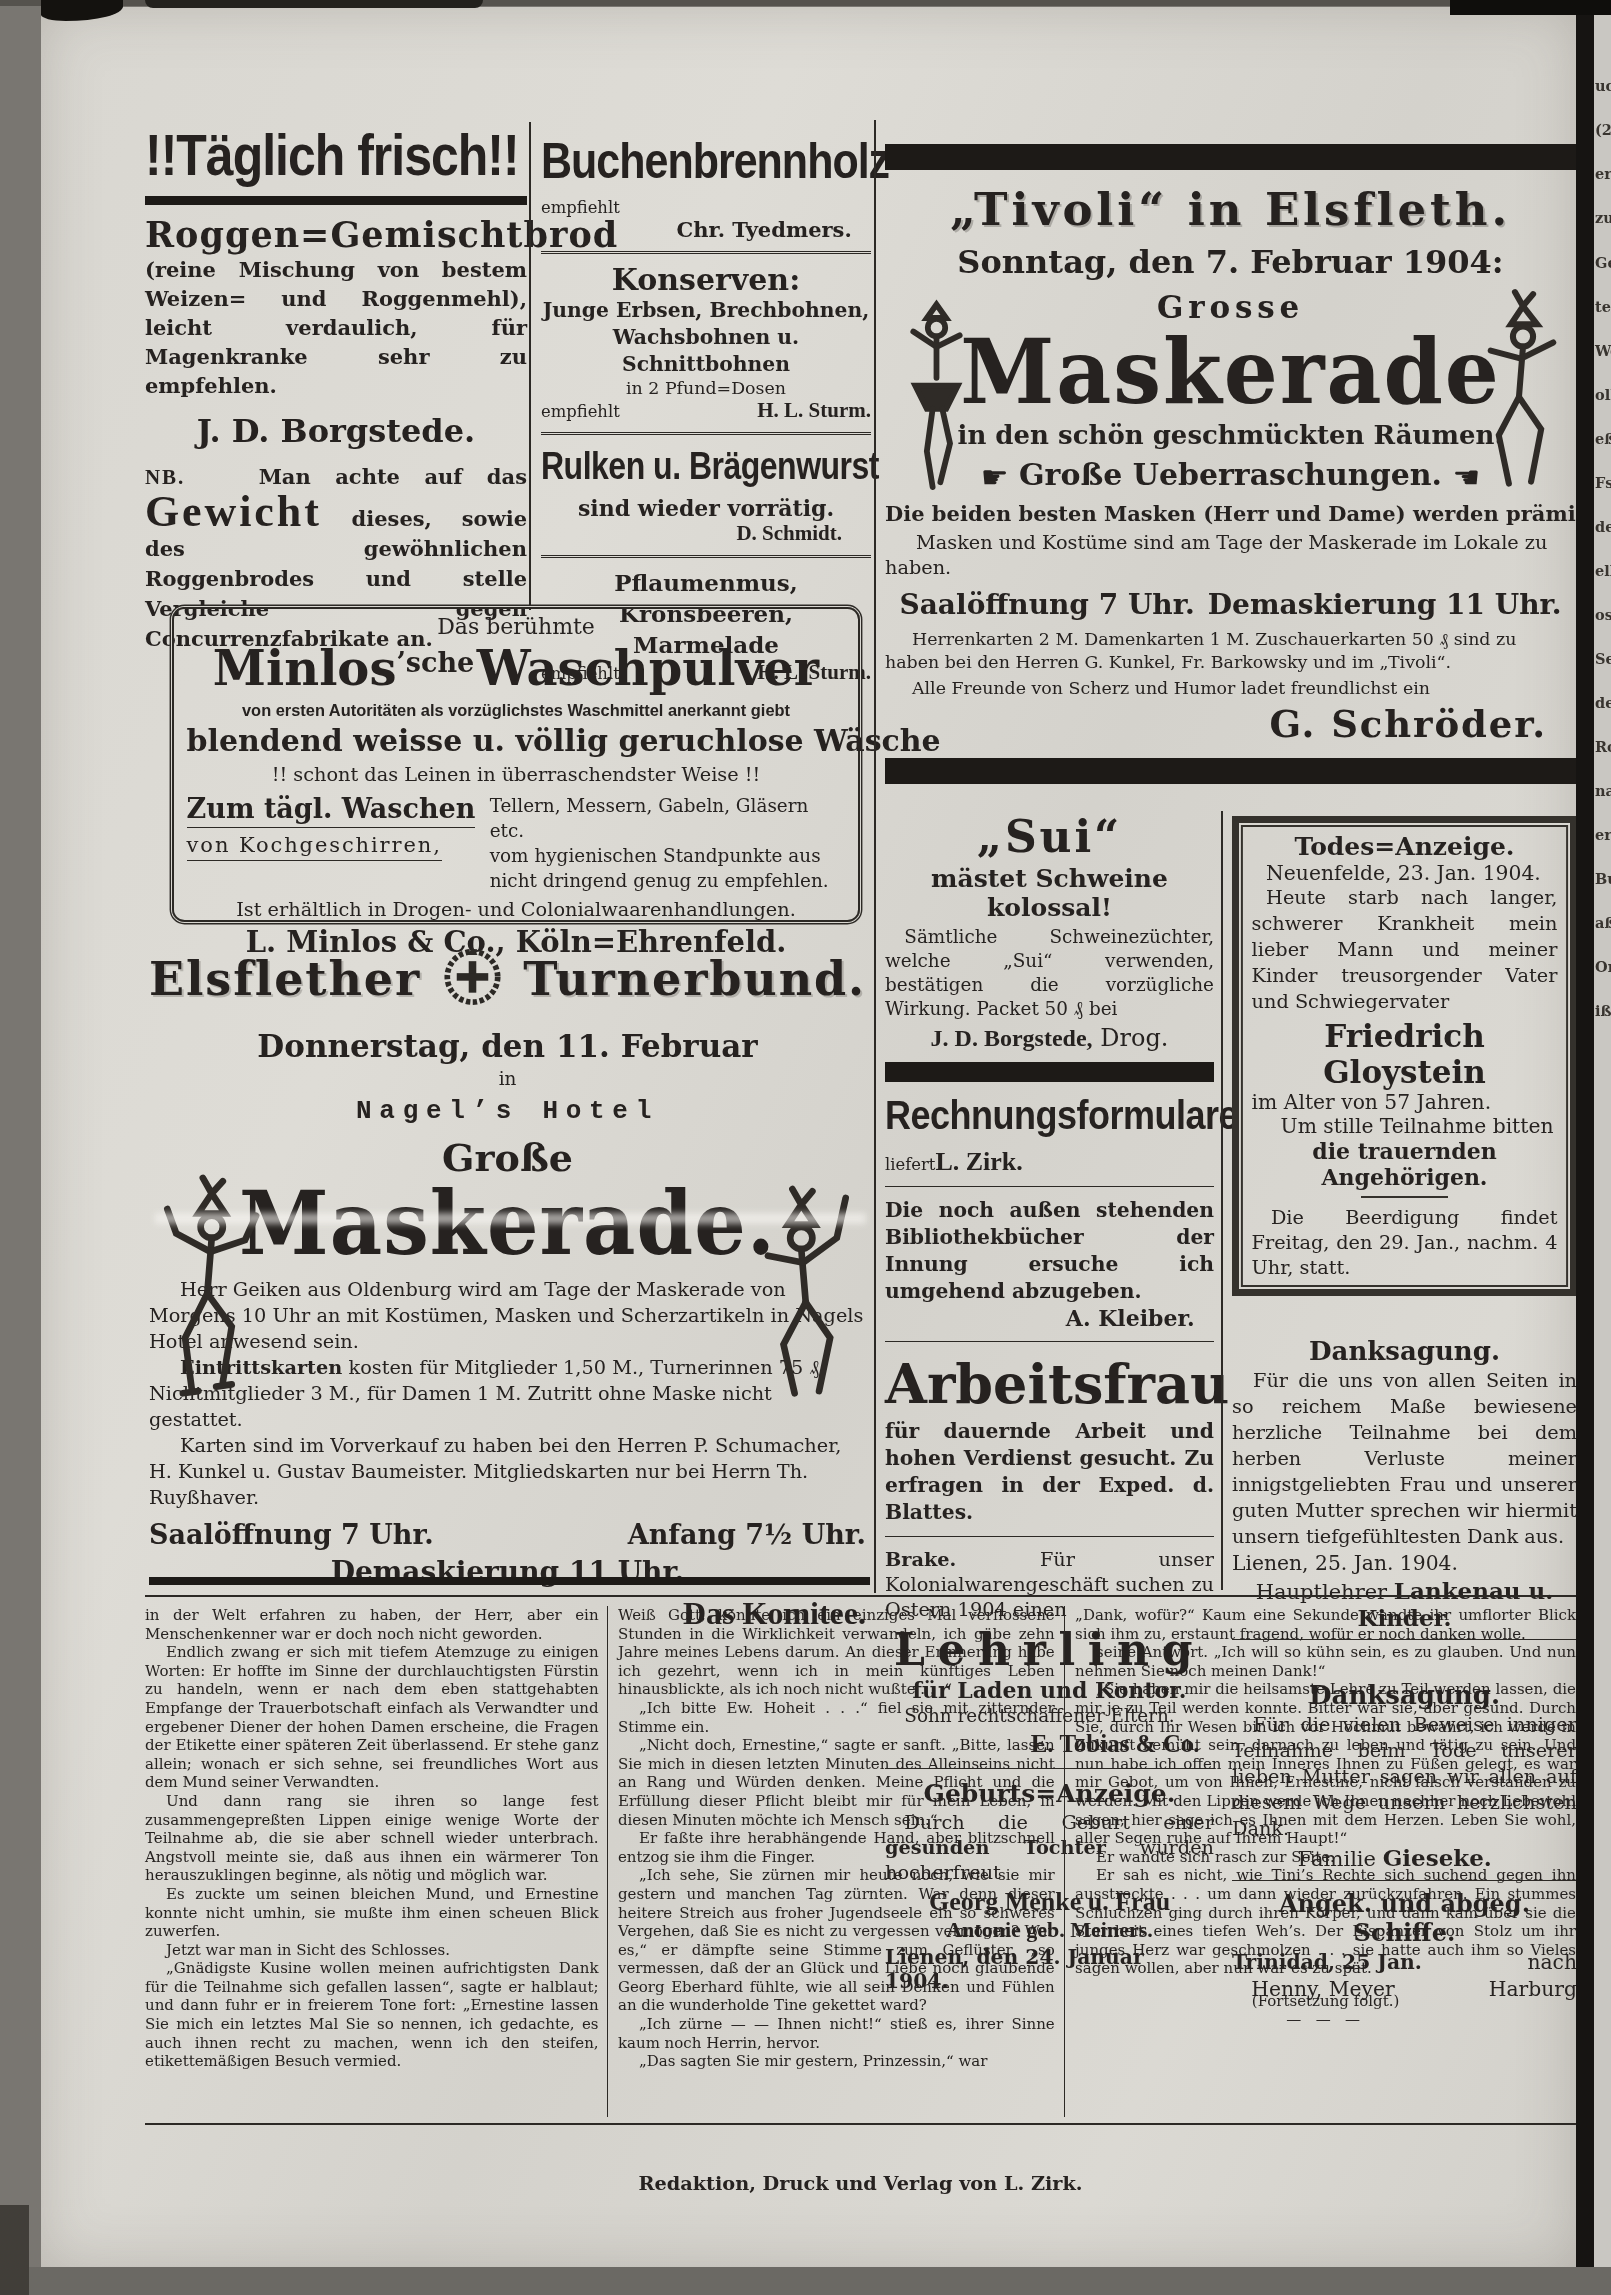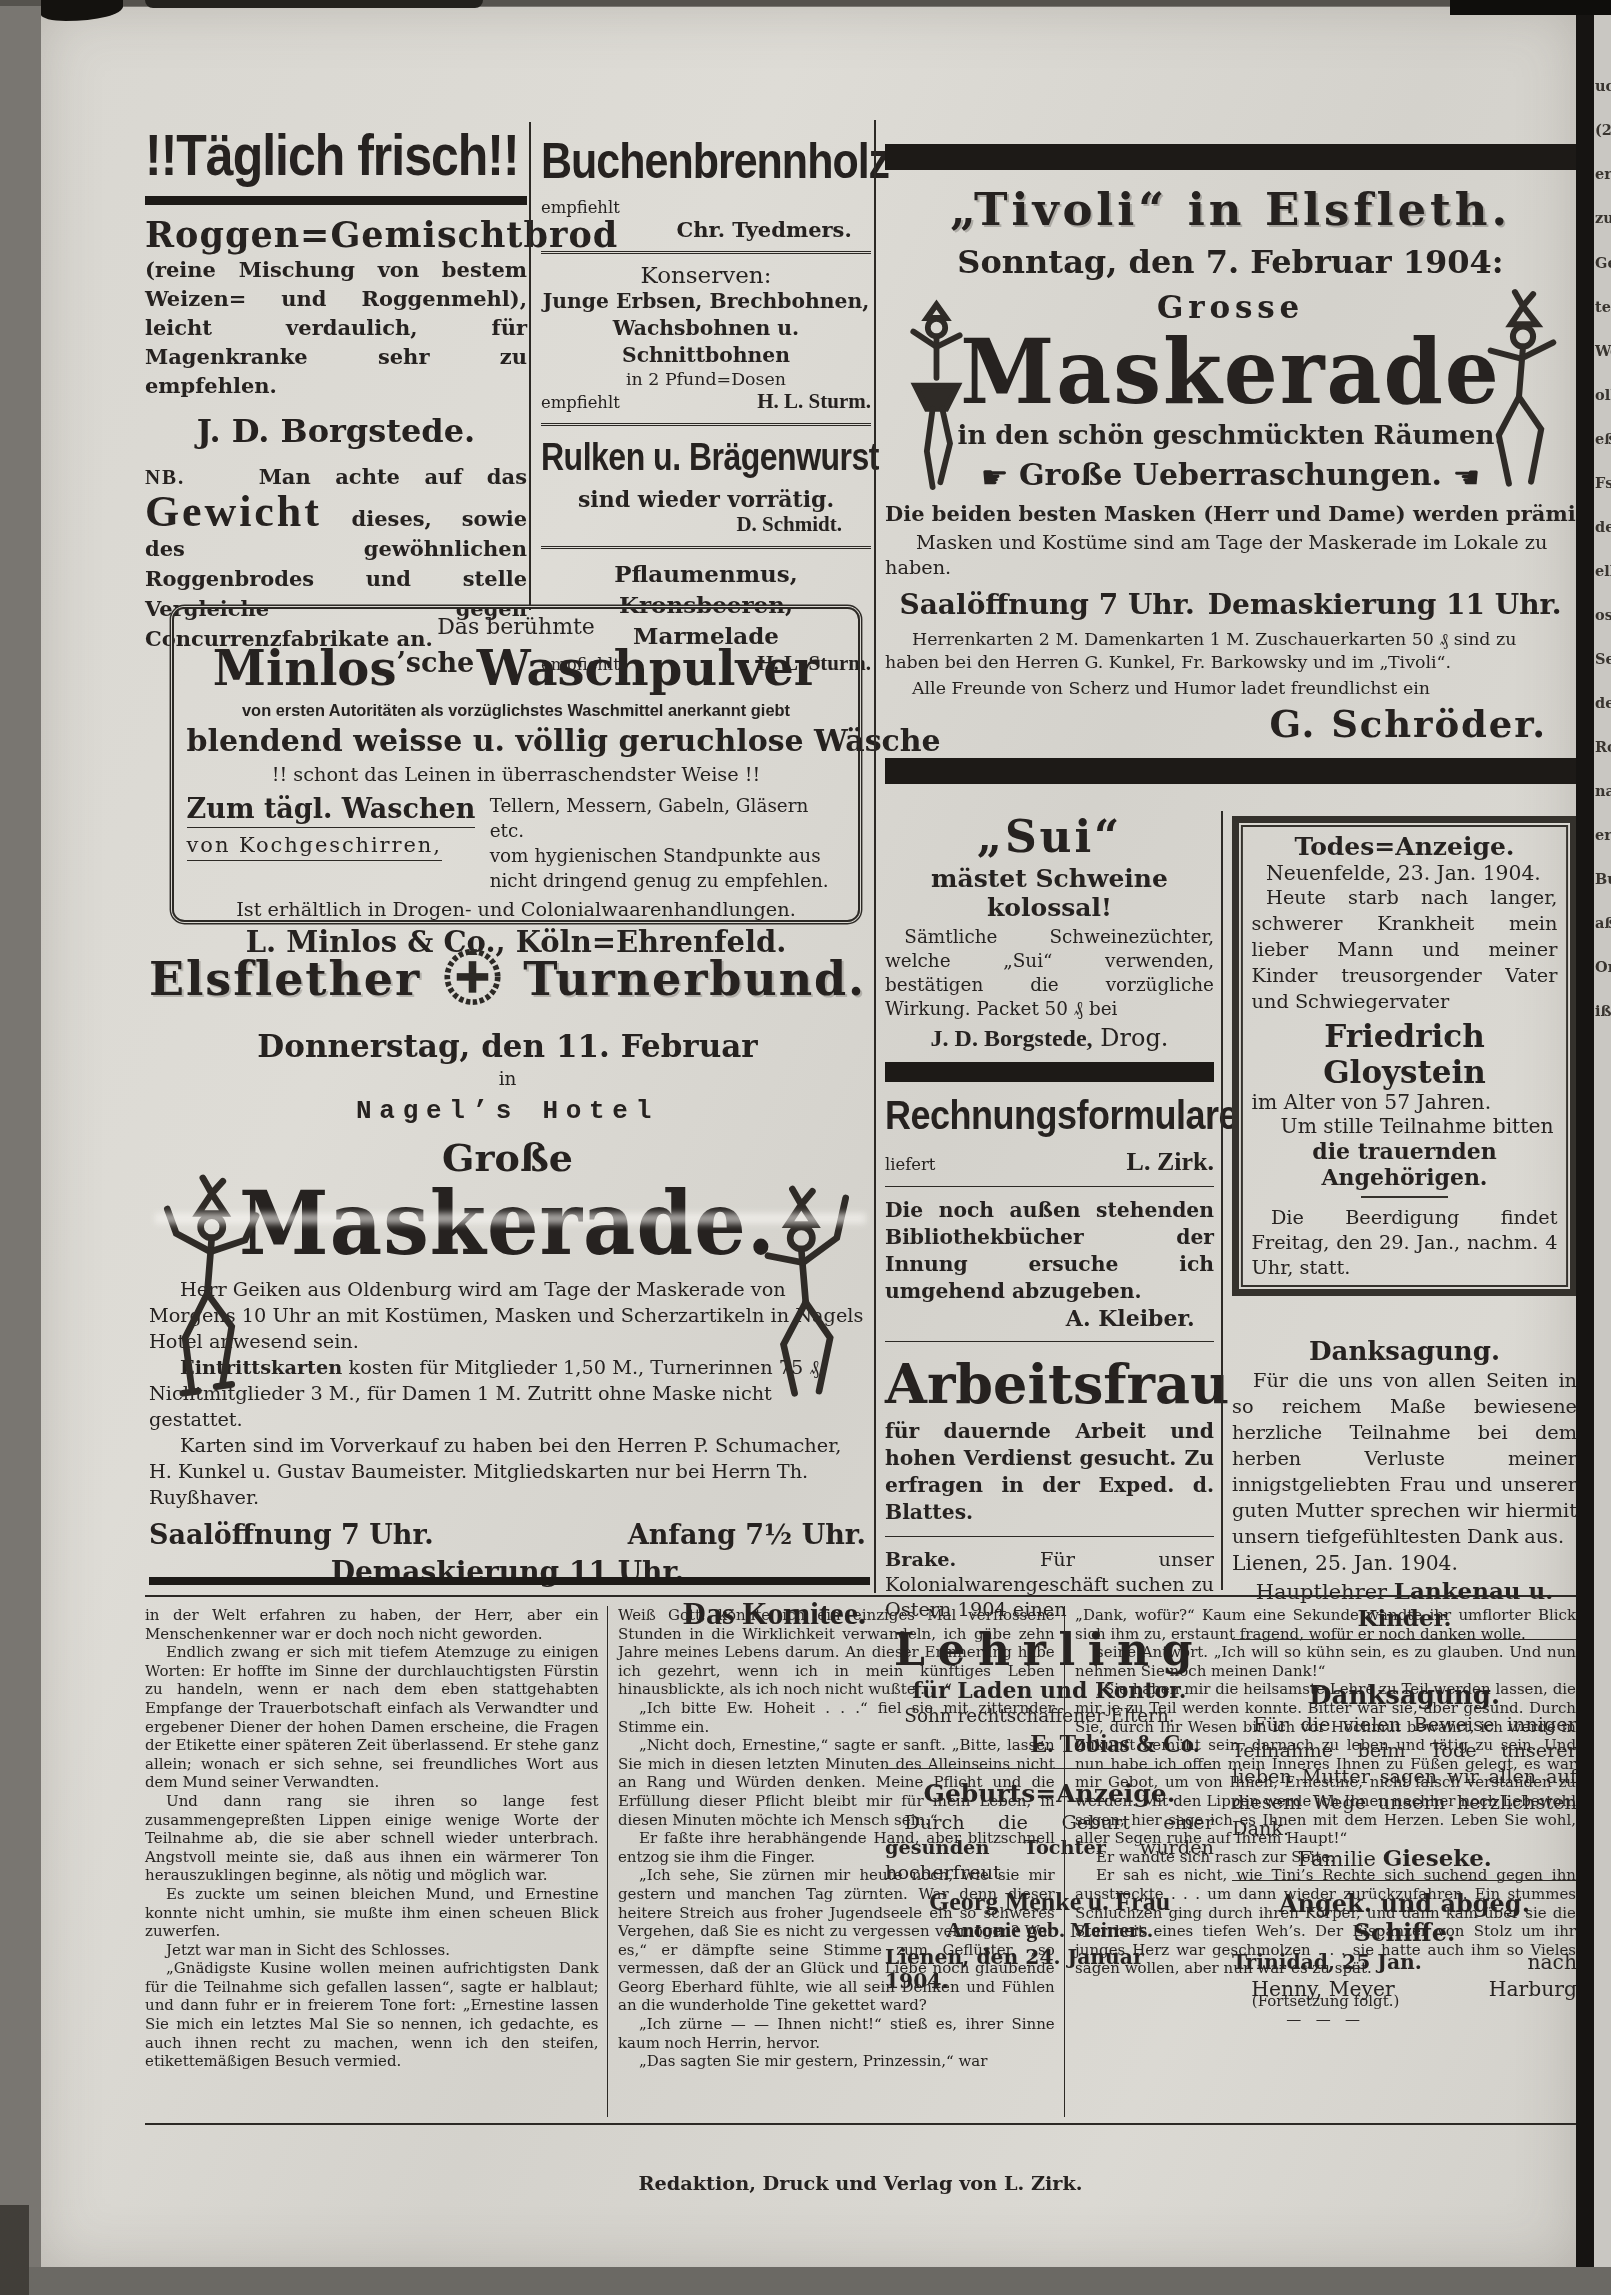--- a/index.html
+++ b/index.html
@@ -44,21 +44,21 @@
   .nb-lead{font-family:"Liberation Serif",serif;font-weight:bold;letter-spacing:1.9px;}
   .gewicht{font-family:"Liberation Serif",serif;font-weight:bold;font-size:44px;letter-spacing:2.9px;line-height:39px;}
 
   
   #ruleAB{left:529px;top:122px;height:488px;}
   #colB{left:541px;top:124px;width:330px;}
   .buchen{font-family:"Liberation Sans",sans-serif;font-weight:bold;font-size:43px;letter-spacing:-1px;
           transform:scaleY(1.15);transform-origin:top;white-space:nowrap;}
   .small-label{font-size:16.4px;}
   .sig-md{font-size:21px;font-weight:bold;}
-  .konserven-t{font-size:23px;font-weight:normal;}
+  .konserven-t{font-size:30px;font-weight:bold;}
   .konserven-l{font-size:20.3px;font-weight:bold;line-height:27px;}
   .konserven-s{font-size:17.4px;}
   .rulken{font-family:"Liberation Sans",sans-serif;font-weight:bold;font-size:32px;letter-spacing:-0.5px;
           transform:scaleY(1.2);transform-origin:top;white-space:nowrap;}
   .vorraetig{font-size:22px;font-weight:bold;}
   .pflaumen{font-size:23px;font-weight:600;line-height:31px;}
   #colB section{padding:8.7px 0;}
   #colB .divider{border-top:3.9px double #2c2925;}
 
   
@@ -120,21 +120,21 @@
   #ruleSub{left:1221px;top:811px;height:779px;}
   #subR{left:1232px;top:816px;width:345px;}
   .sui-title{font-size:44px;font-weight:bold;text-align:center;letter-spacing:2.9px;}
   .sui-sub{font-size:25px;font-weight:bold;text-align:center;margin-top:1.9px;}
   .sui-body{font-size:18.4px;line-height:24px;text-indent:19.3px;margin-top:2.9px;}
   .sui-sig{font-size:24px;text-align:center;margin-top:2.9px;}
   .sui-sig .n{font-family:"Liberation Serif",serif;font-weight:bold;}
   .subL-bar{height:19.3px;background:#1d1a17;margin:10.6px 0;}
   .rech-title{font-family:"Liberation Sans",sans-serif;font-weight:bold;font-size:36px;letter-spacing:-0.5px;
               transform:scaleY(1.12);transform-origin:top;white-space:nowrap;}
-  .rech-row{display:flex;justify-content:space-between;align-items:baseline;margin-top:12.6px;}
+  .rech-row{display:flex;align-items:baseline;margin-top:12.6px;}
   .biblio{font-size:20.3px;font-weight:600;line-height:27px;}
   .biblio-sig{font-size:22px;font-weight:bold;text-align:right;padding-right:19.3px;}
   .arb-title{font-size:54px;font-weight:bold;}
   .arb-body{font-size:20.3px;font-weight:600;line-height:27px;margin-top:2.9px;}
   .lehr-intro{font-size:19.3px;line-height:25px;}
   .lehr-title{font-size:44px;font-weight:bold;text-align:center;letter-spacing:12.6px;margin-top:1.9px;}
   .lehr-l1{font-size:22px;font-weight:bold;margin-top:1.9px;}
   .lehr-l2{font-size:18.4px;margin-top:2.9px;text-indent:19.3px;}
   .lehr-sig{font-family:"Liberation Serif",serif;font-size:25px;font-weight:bold;text-align:right;padding-right:14.5px;margin-top:3.9px;}
   .geb-title{font-size:25px;font-weight:bold;text-align:center;}

